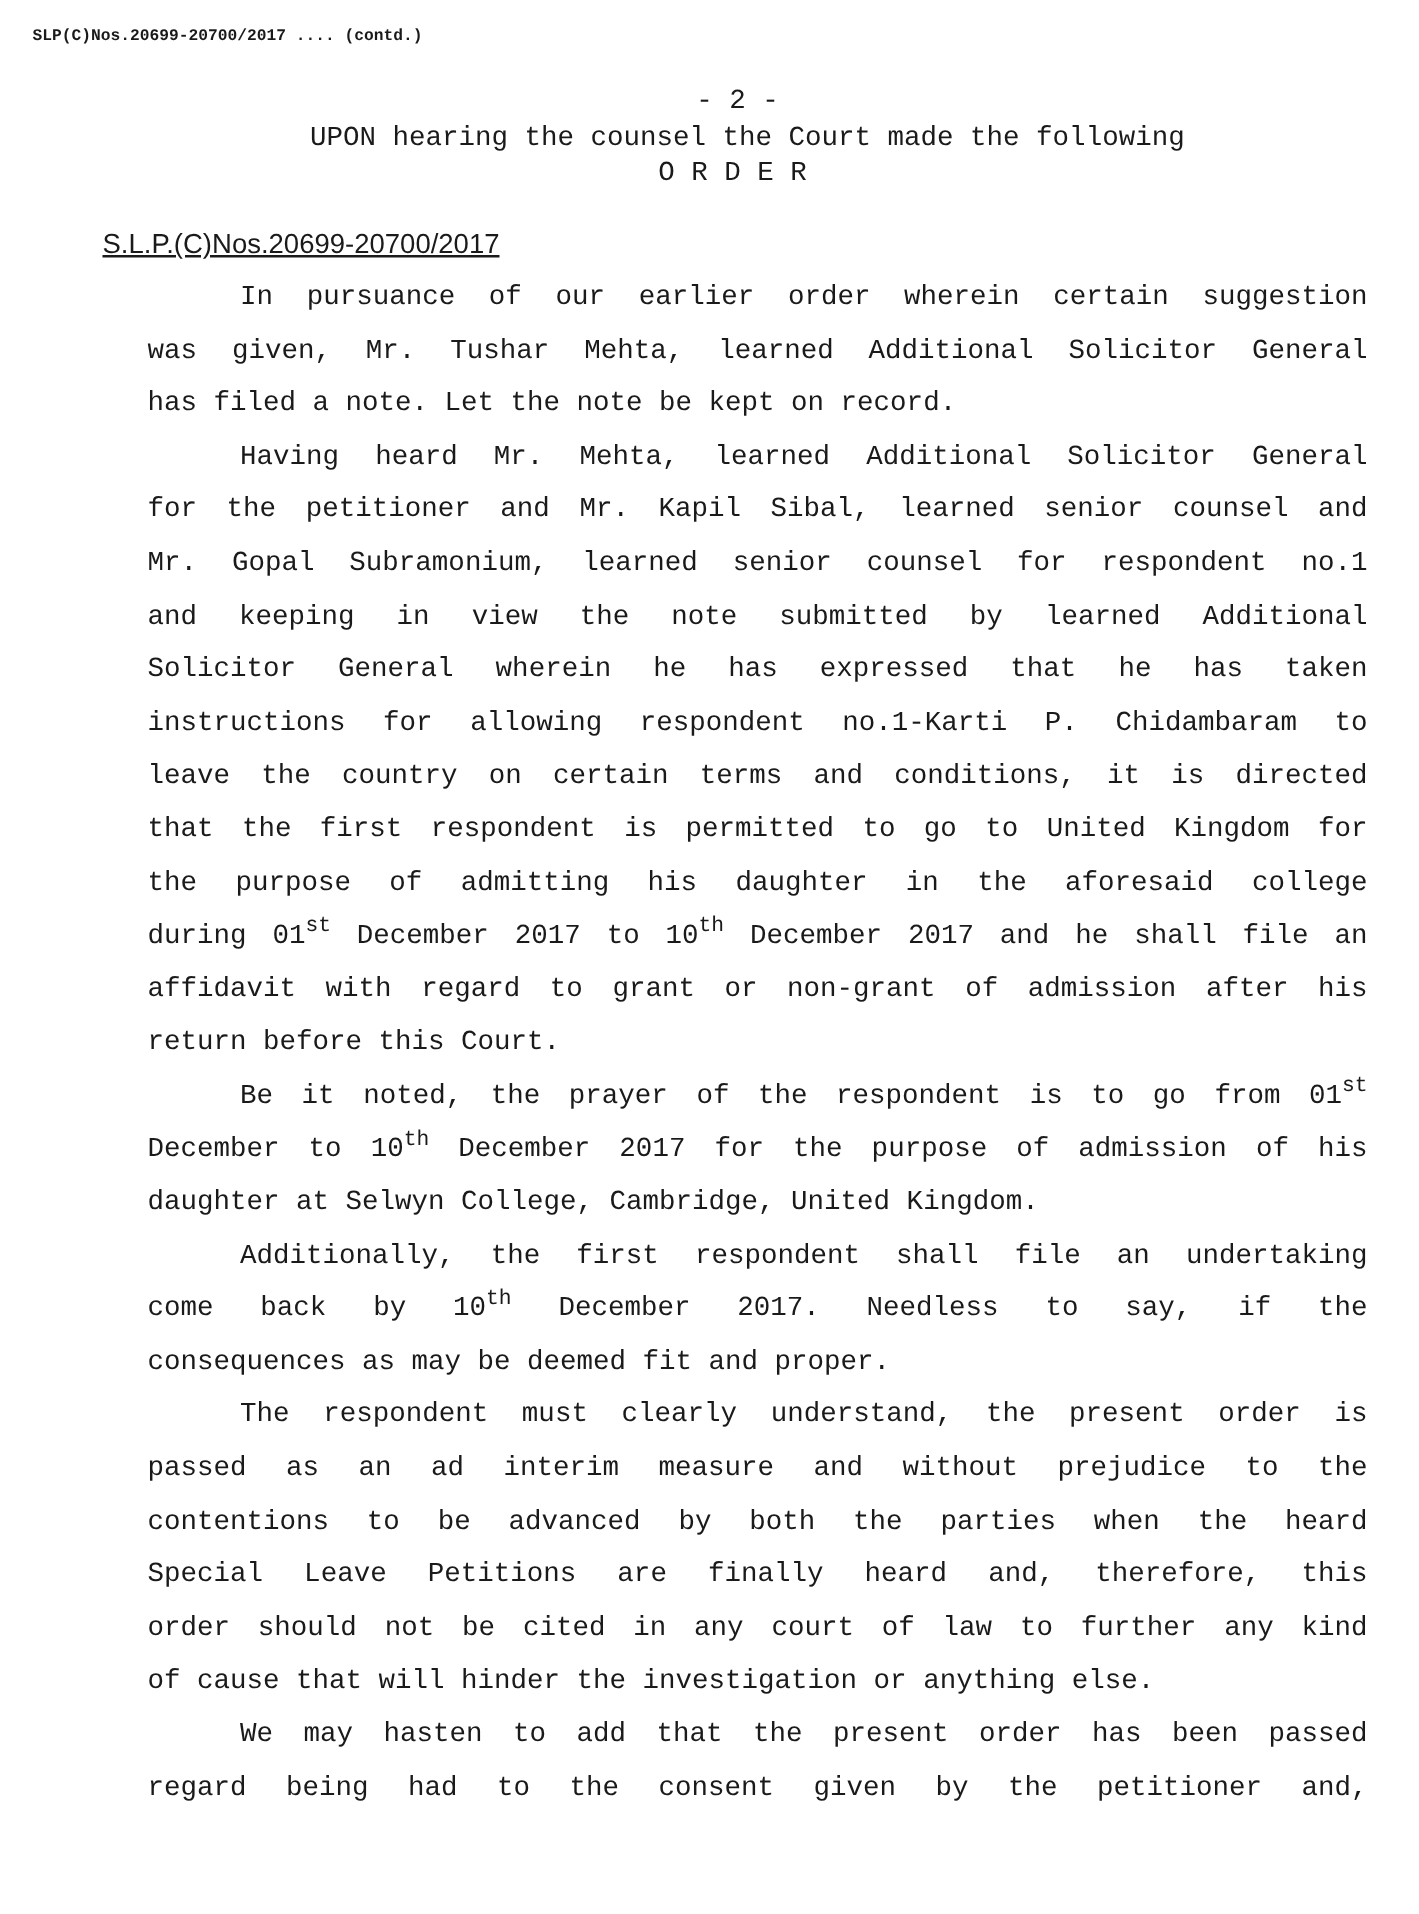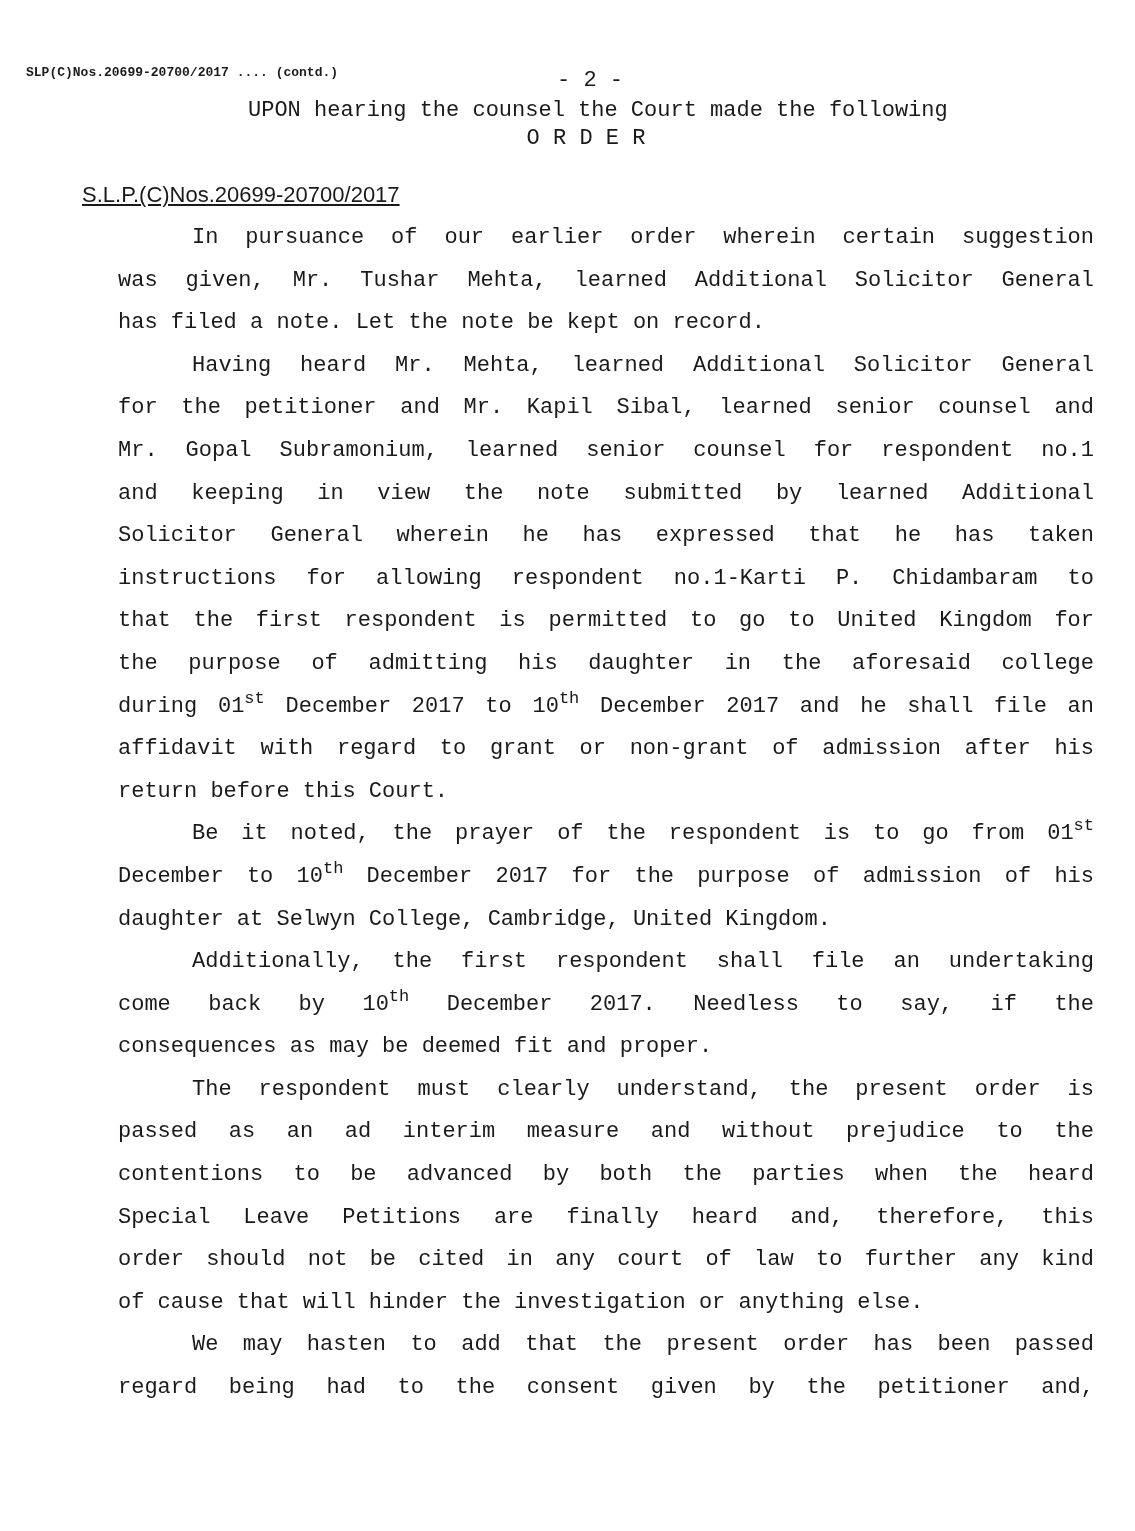--- a/index.html
+++ b/index.html
@@ -1,19 +1,19 @@
 <!DOCTYPE html>
 <html><head>
 <meta charset="utf-8">
 <style>
   html, body { margin: 0; padding: 0; background: #ffffff; }
   body { width: 1135px; height: 1531px; position: relative; overflow: hidden; color: #1a1a1a; }
   #running-header {
     position: absolute; left: 26px; top: 21px;
-    font-family: "Liberation Mono", monospace; font-size: 13px; font-weight: bold; white-space: pre; margin-top: 44px;
+    font-family: "Liberation Mono", monospace; font-size: 13px; font-weight: bold; white-space: pre;
   }
   #page-number { position: absolute; left: 0; width: 1180px; top: 68px; text-align: center;
     font-family: "Liberation Mono", monospace; font-size: 22px; white-space: pre; }
   #intro-line { position: absolute; left: 248px; top: 98px;
     font-family: "Liberation Mono", monospace; font-size: 22px; white-space: pre; }
   #order-heading { position: absolute; left: 0; width: 1172px; top: 126px; text-align: center;
     font-family: "Liberation Mono", monospace; font-size: 22px; white-space: pre; }
   #case-heading { position: absolute; left: 82px; top: 182px;
     font-family: Liberation Sans, sans-serif; font-size: 22px; text-decoration: underline; white-space: pre; }
   #body-text { position: absolute; left: 82px; top: 223px; width: 1012px; }
@@ -40,20 +40,21 @@
       <div class="line">was given, Mr. Tushar Mehta, learned Additional Solicitor General</div>
       <div class="line last">has filed a note.  Let the note be kept on record.</div>
     </div>
     <div>
       <div class="line indent">Having heard Mr. Mehta, learned Additional Solicitor General</div>
       <div class="line">for the petitioner and Mr. Kapil Sibal, learned senior counsel and</div>
       <div class="line">Mr. Gopal Subramonium, learned senior counsel for respondent no.1</div>
       <div class="line">and keeping in view the note submitted by learned Additional</div>
       <div class="line">Solicitor General wherein he has expressed that he has taken</div>
       <div class="line">instructions for allowing respondent no.1-Karti P. Chidambaram to</div>
+      <div class="line">leave the country on certain terms and conditions, it is directed</div>
       <div class="line">that the first respondent is permitted to go to United Kingdom for</div>
       <div class="line">the purpose of admitting his daughter in the aforesaid college</div>
       <div class="line">during 01<sup>st</sup> December 2017 to 10<sup>th</sup> December 2017 and he shall file an</div>
       <div class="line">affidavit with regard to grant or non-grant of admission after his</div>
       <div class="line last">return before this Court.</div>
     </div>
     <div>
       <div class="line indent">Be it noted, the prayer of the respondent is to go from 01<sup>st</sup></div>
       <div class="line">December to 10<sup>th</sup> December 2017 for the purpose of admission of his</div>
       <div class="line last">daughter at Selwyn College, Cambridge, United Kingdom.</div>

